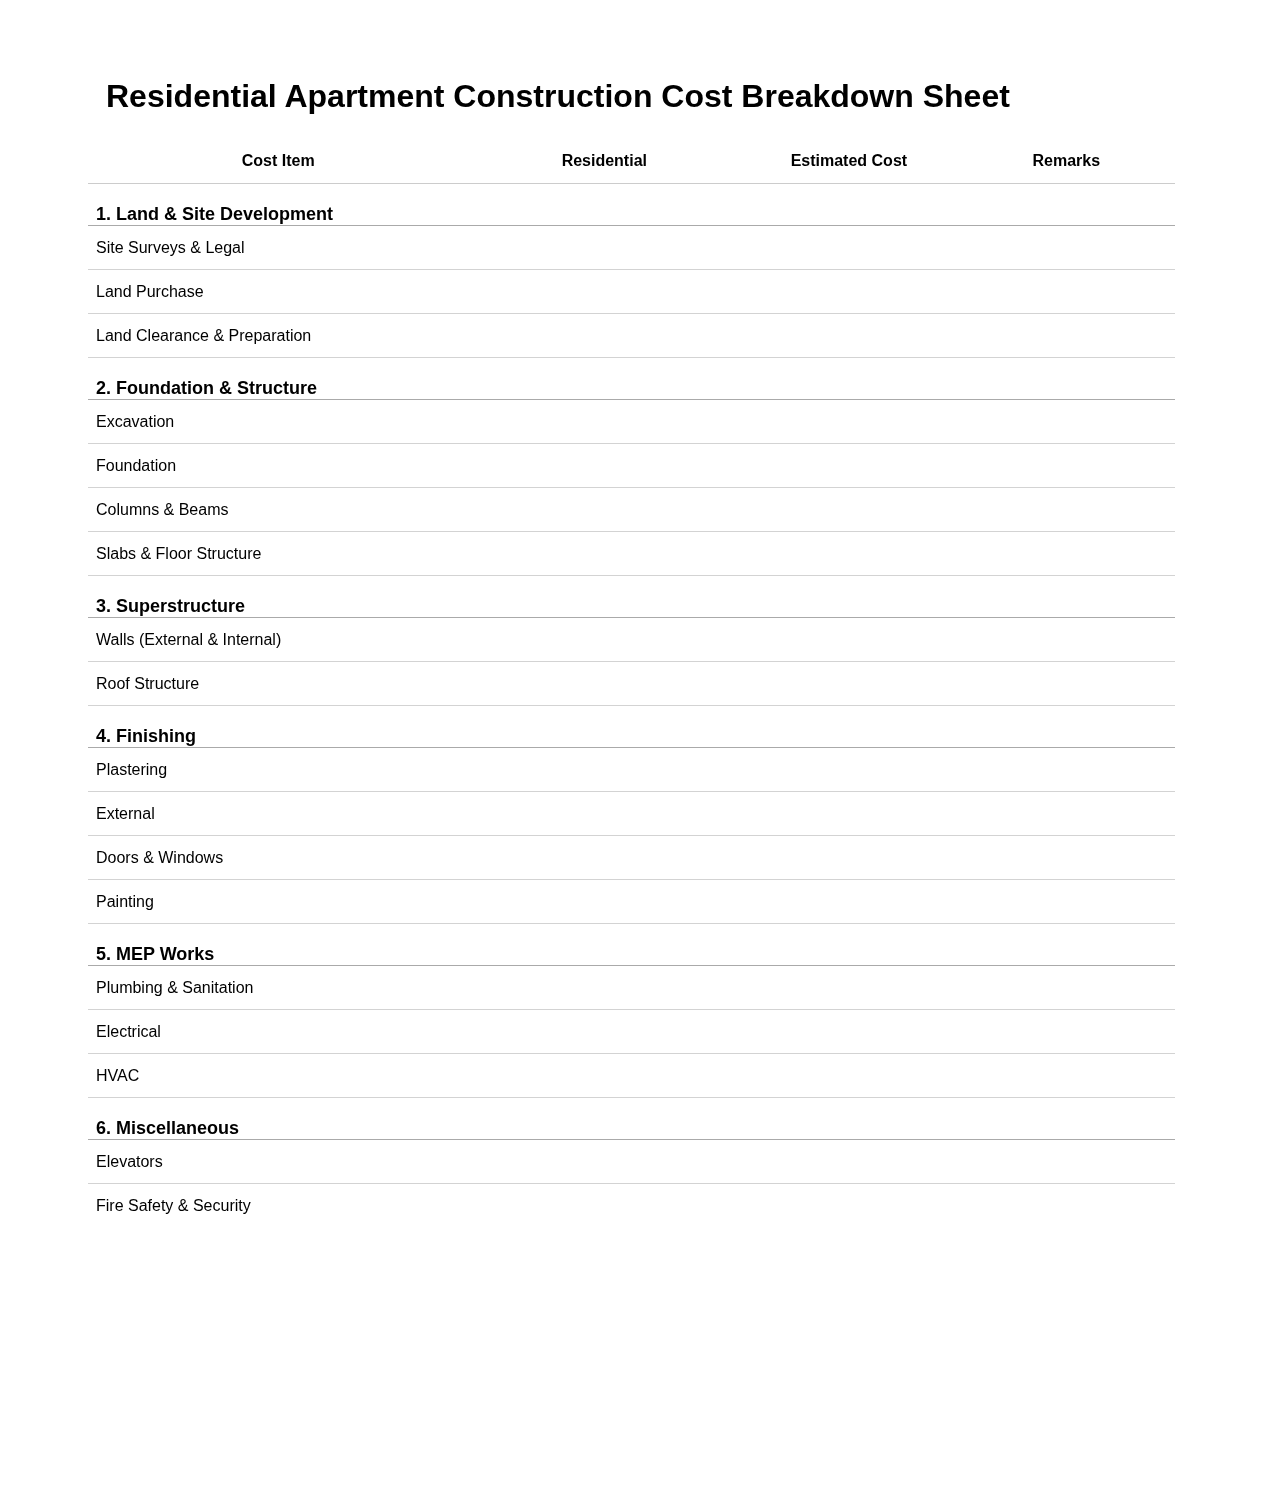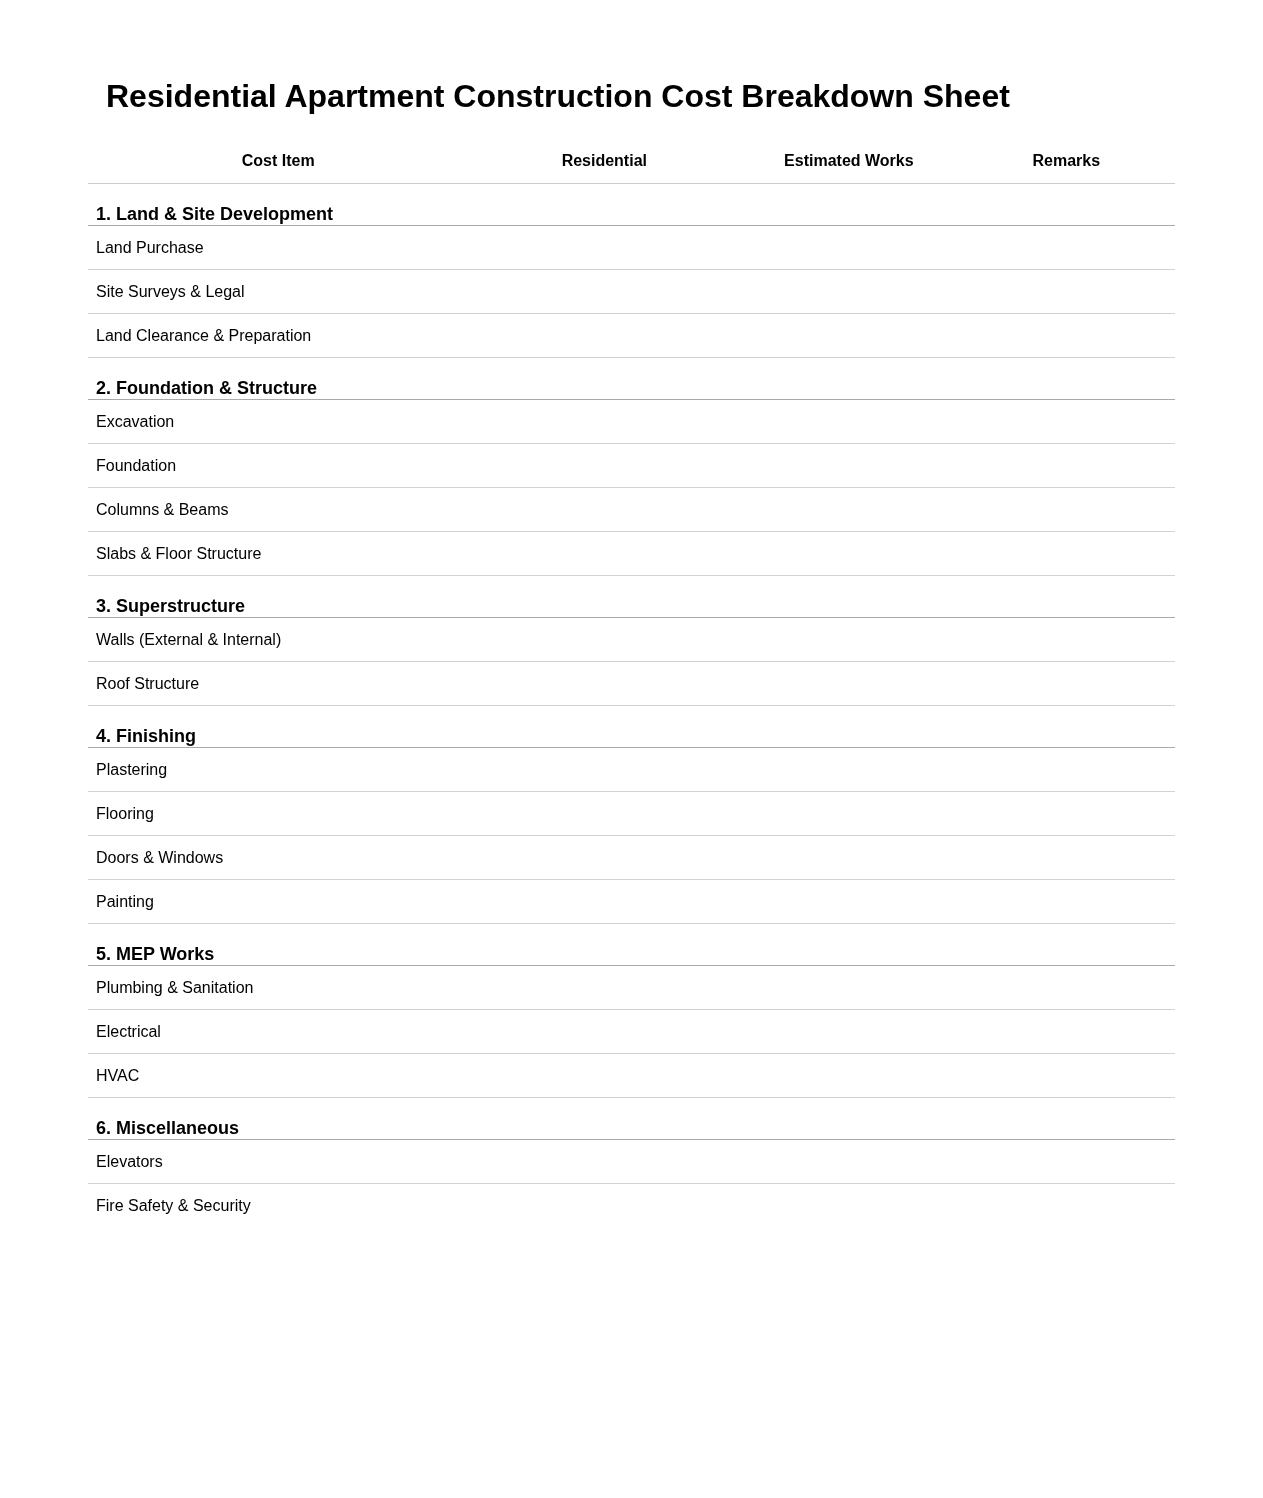--- a/index.html
+++ b/index.html
@@ -42,36 +42,36 @@
     <colgroup>
         <col class="c1">
         <col class="c2">
         <col class="c3">
         <col class="c4">
       </colgroup>
     <thead>
       <tr>
         <th>Cost Item</th>
         <th>Residential</th>
-        <th>Estimated Works</th>
+        <th>Estimated Cost</th>
         <th>Remarks</th>
       </tr>
     </thead>
     <tbody id="tbody">
         <tr class="section">
           <td colspan="4">1. Land &amp; Site Development</td>
         </tr>
         <tr>
-          <td>Land Purchase</td>
+          <td>Site Surveys &amp; Legal</td>
           <td></td>
           <td></td>
           <td></td>
         </tr>
         <tr>
-          <td>Site Surveys &amp; Legal</td>
+          <td>Land Purchase</td>
           <td></td>
           <td></td>
           <td></td>
         </tr>
         <tr>
           <td>Land Clearance &amp; Preparation</td>
           <td></td>
           <td></td>
           <td></td>
         </tr>
@@ -120,21 +120,21 @@
         <tr class="section">
           <td colspan="4">4. Finishing</td>
         </tr>
         <tr>
           <td>Plastering</td>
           <td></td>
           <td></td>
           <td></td>
         </tr>
         <tr>
-          <td>Flooring</td>
+          <td>External</td>
           <td></td>
           <td></td>
           <td></td>
         </tr>
         <tr>
           <td>Doors &amp; Windows</td>
           <td></td>
           <td></td>
           <td></td>
         </tr>

